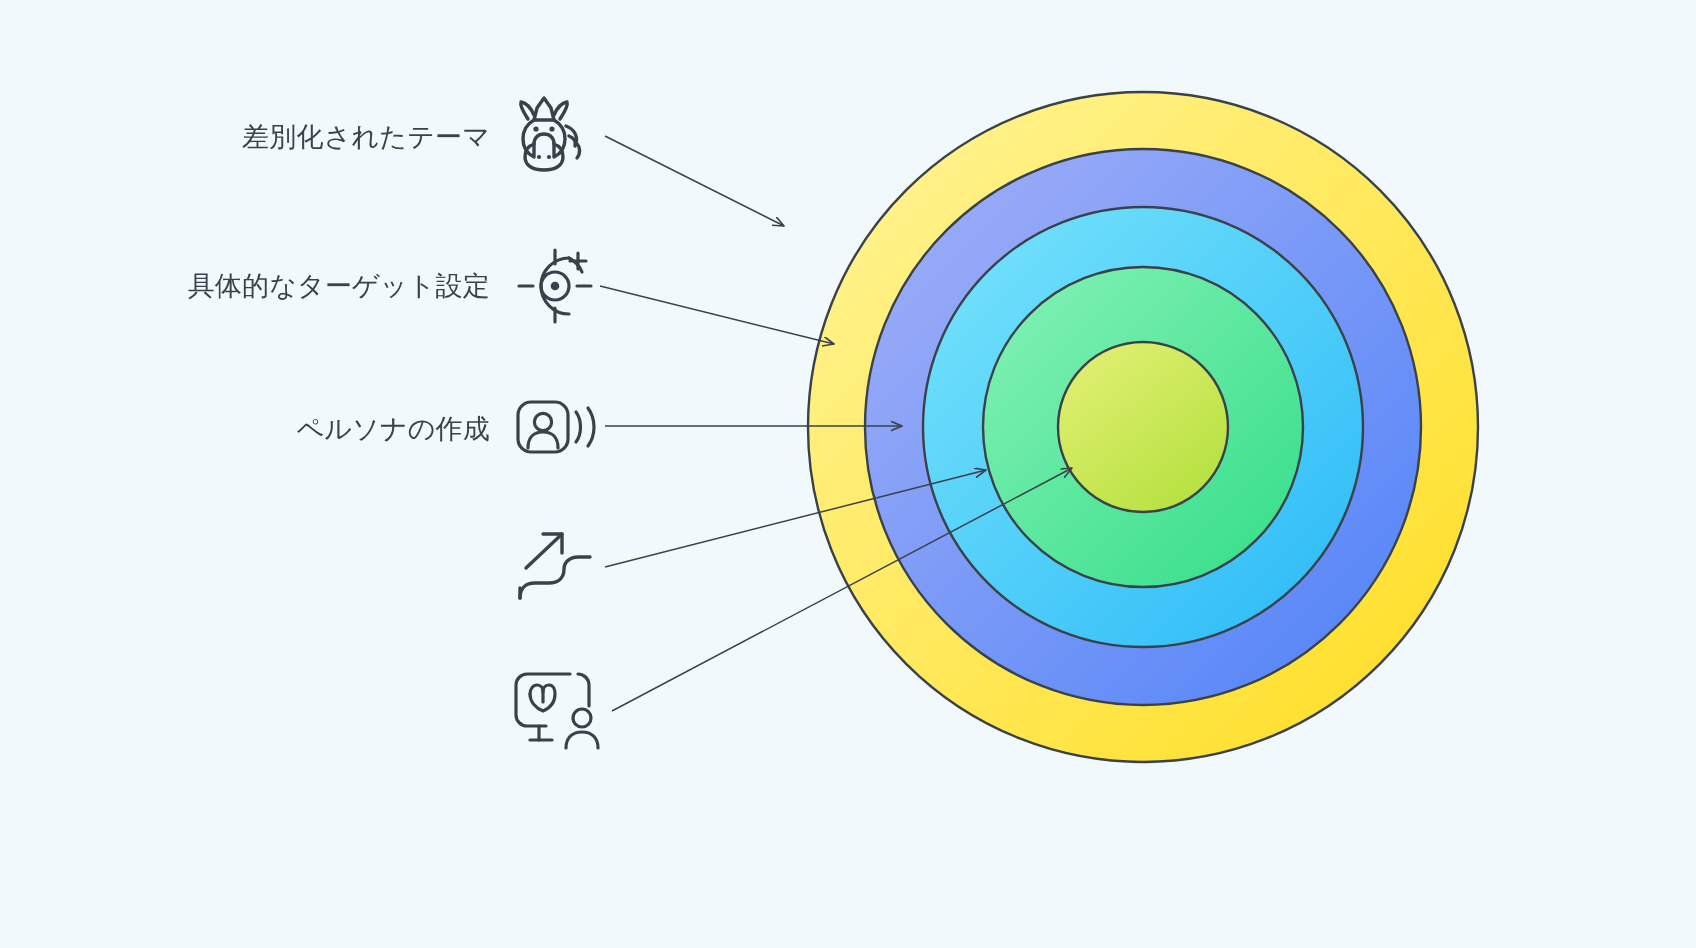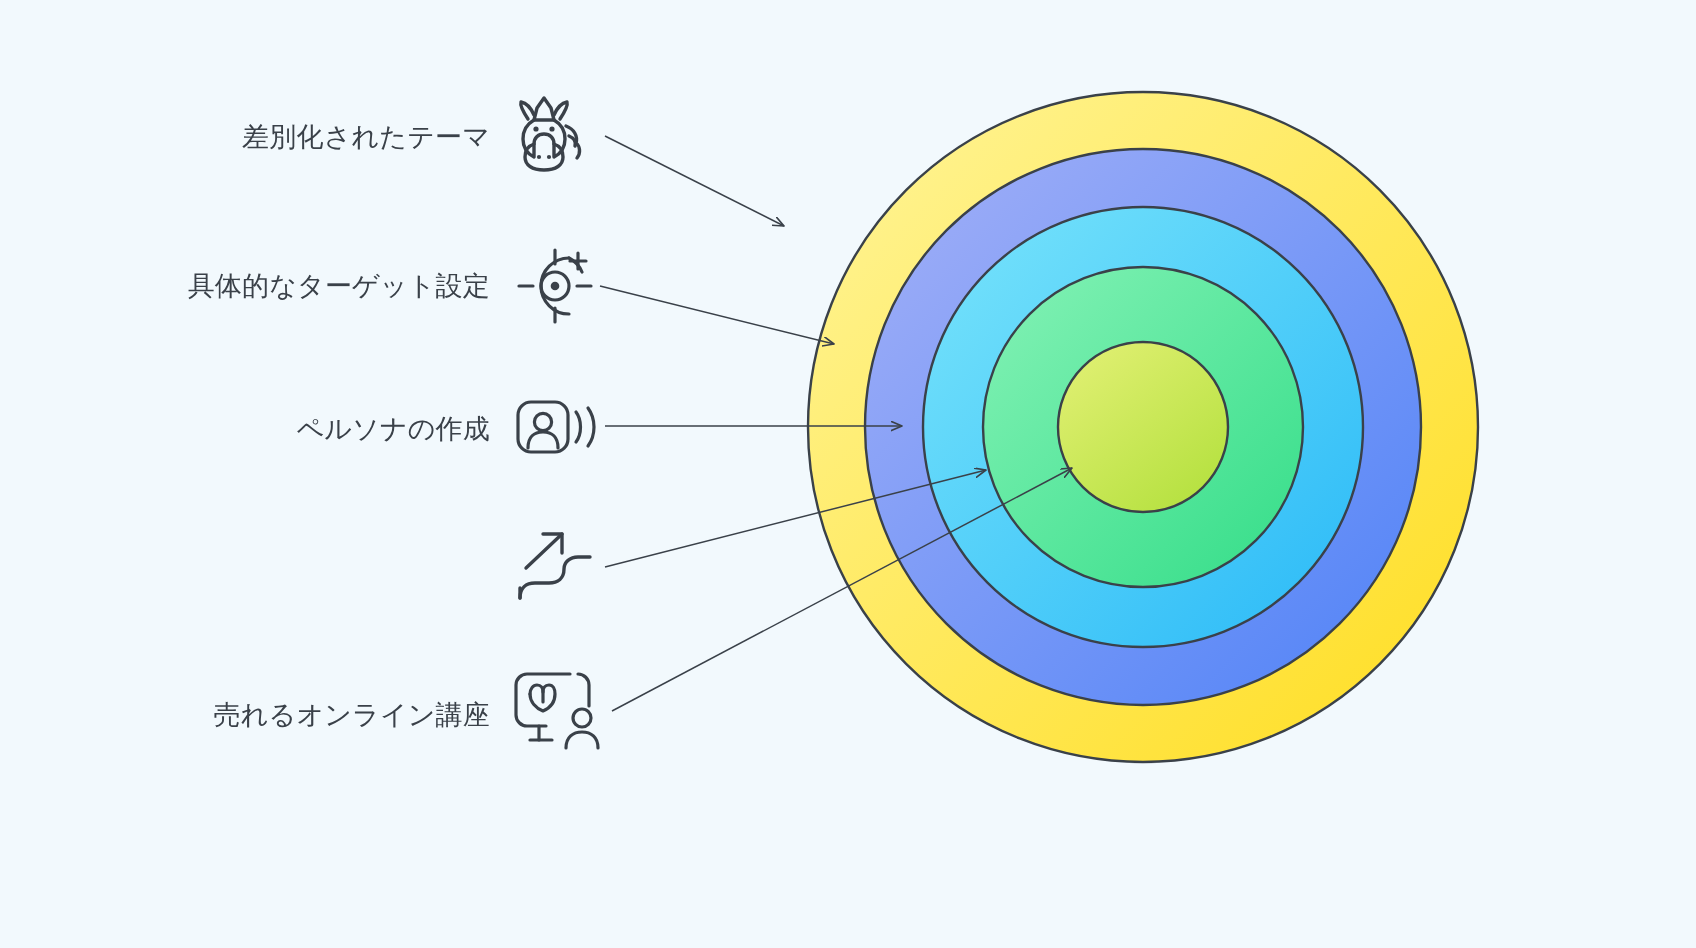--- a/index.html
+++ b/index.html
@@ -140,15 +140,14 @@
     </g>
   </svg>
 
   <div class="lbl" style="left:180px; top:118px; width:310px;">差別化されたテーマ</div>
 
   <div class="lbl" style="left:110px; top:267px; width:380px;">具体的なターゲット設定</div>
 
   <div class="lbl" style="left:250px; top:410px; width:240px;">ペルソナの作成</div>
 
 
-  <div class="lbl" style="left:140px; top:696px; width:350px;">売れるオンライン講座</div>
 
 </div>
 
 </body></html>

